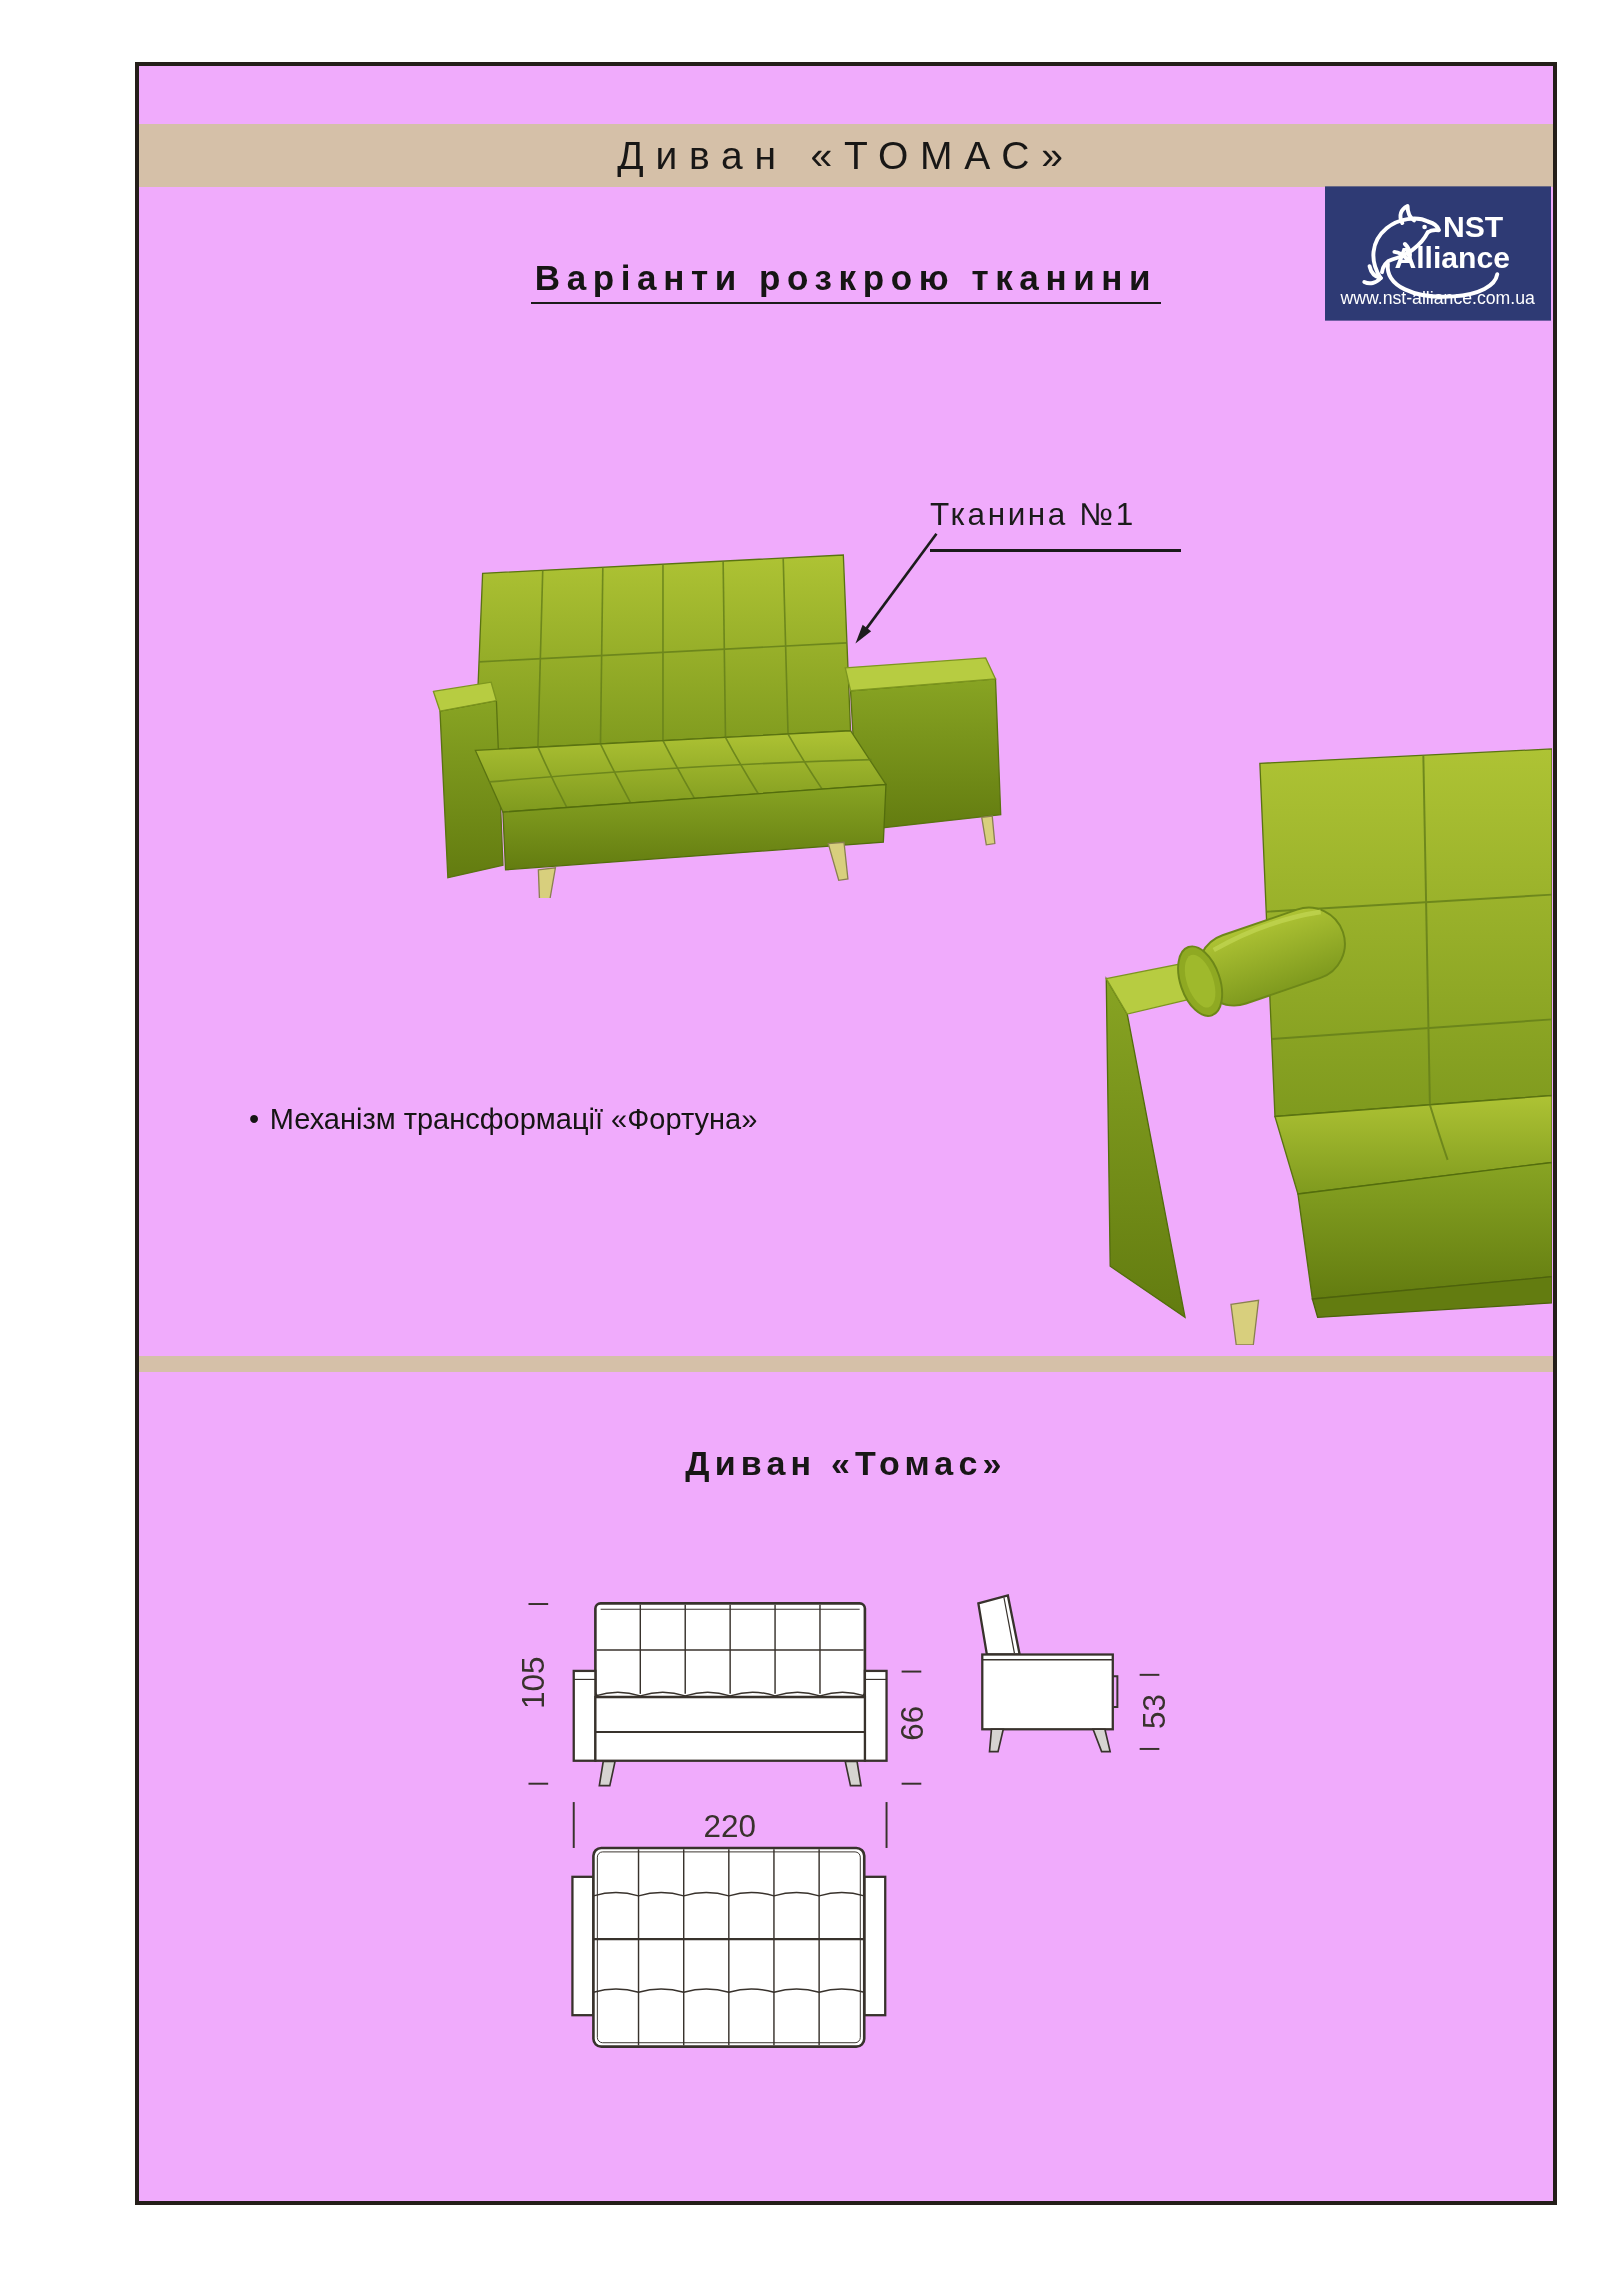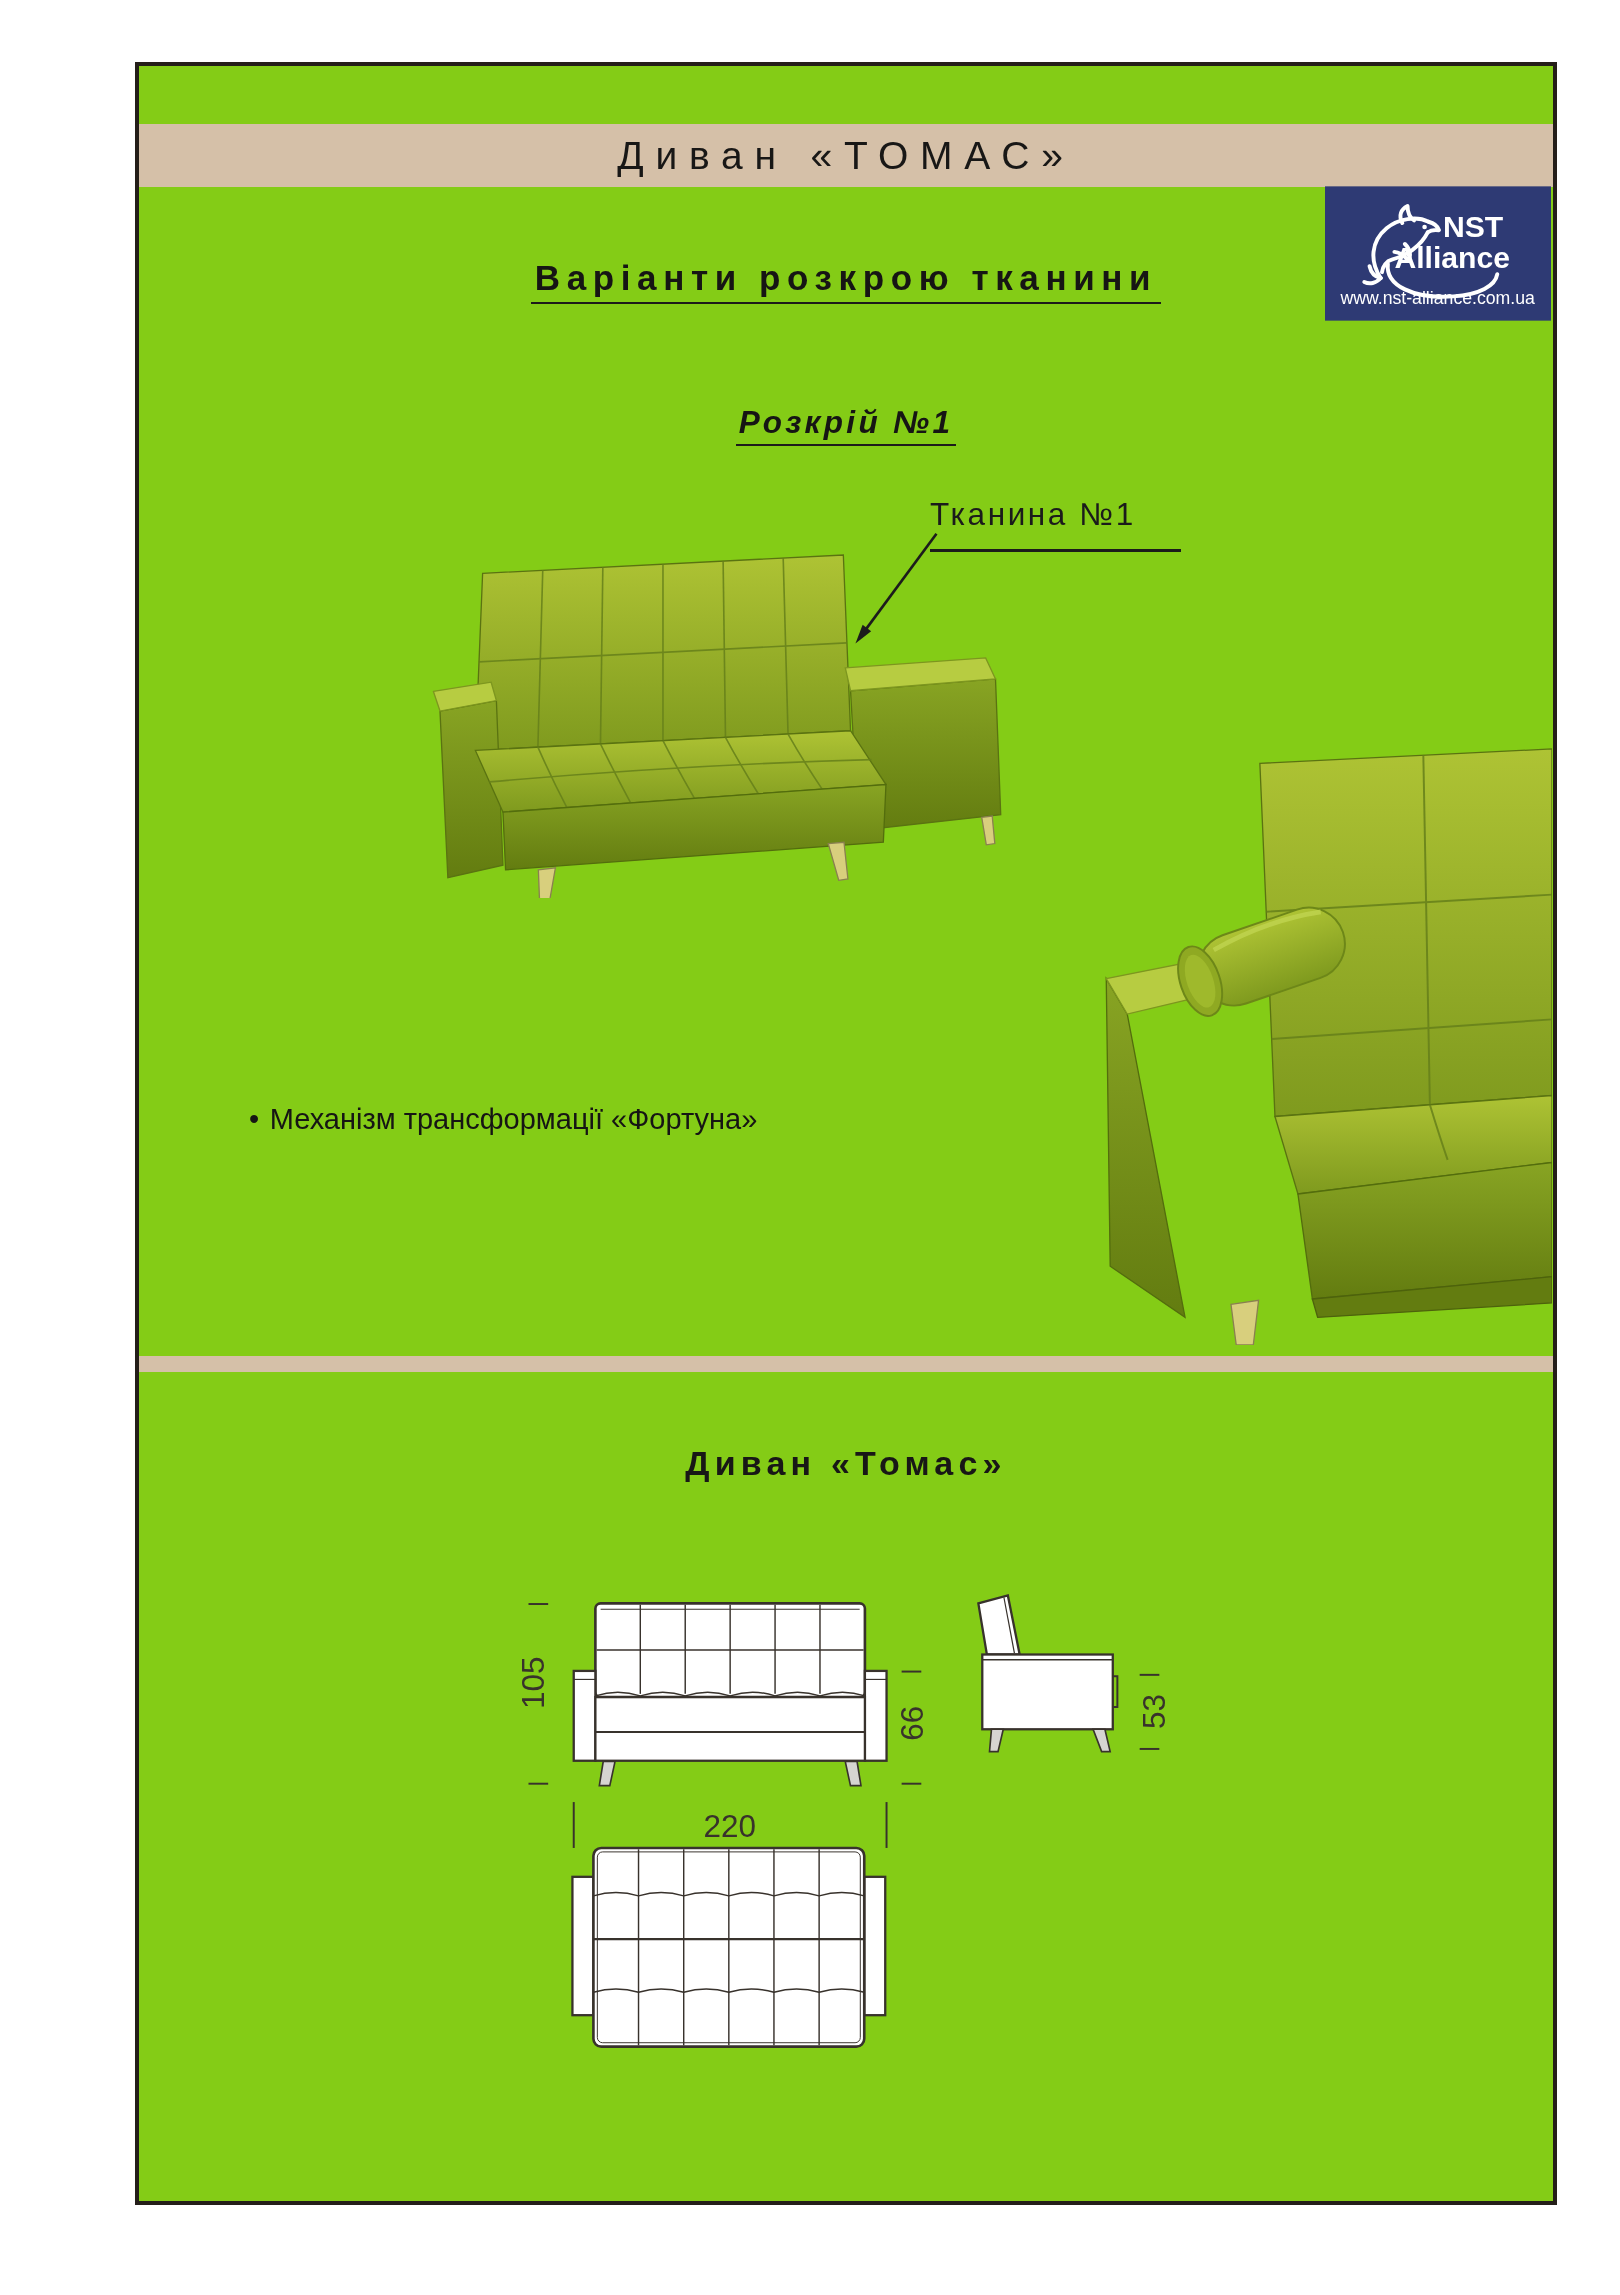--- a/index.html
+++ b/index.html
@@ -9,21 +9,21 @@
     background:#ffffff;
     font-family:"Liberation Sans","DejaVu Sans",sans-serif;
     color:#161514;
     overflow:hidden;
   }
   .page{
     position:absolute;left:135px;top:62px;
     width:1422px;height:2143px;
     border:4.6px solid #241e19;
     box-sizing:border-box;
-    background:#84cc16;
+    background:#f0abfc;
   }
   .band{
     position:absolute;left:0;width:100%;
     background:#d5c0a8;
   }
   .band1{top:58px;height:63px;}
   .band2{top:1290px;height:15.7px;}
   .page-title{
     position:absolute;left:0;top:58px;width:100%;height:63px;
     line-height:63px;text-align:center;
@@ -108,23 +108,20 @@
         </g>
         <path d="M96,118 C92,152 136,172 196,168 C236,165 260,152 263,134" stroke="#ffffff" stroke-width="6" fill="none" stroke-linecap="round"></path>
         <text x="180" y="78" font-size="46" font-weight="bold" fill="#ffffff">NST</text>
         <text x="106" y="124" font-size="46" font-weight="bold" fill="#ffffff">Alliance</text>
         <text x="172" y="180" font-size="27" fill="#ffffff" text-anchor="middle">www.nst-alliance.com.ua</text>
       </svg>
     </div>
 
     <div class="subtitle-wrap">
       <span class="subtitle">Варіанти розкрою тканини</span>
-    </div>
-    <div class="cut-heading-wrap">
-      <span class="cut-heading">Розкрій №1</span>
     </div>
 
     <div class="fabric-callout">Тканина №1</div>
     <svg class="leader" width="98" height="118" viewBox="0 0 150 180">
       <line x1="140" y1="4" x2="24" y2="161" stroke="#1c1c1c" stroke-width="4"></line>
       <polygon points="16,172 27,143 40,153" fill="#1c1c1c"></polygon>
     </svg>
 
     <svg class="sofa-main" width="604" height="364" viewBox="0 0 920 555">
       <defs>

